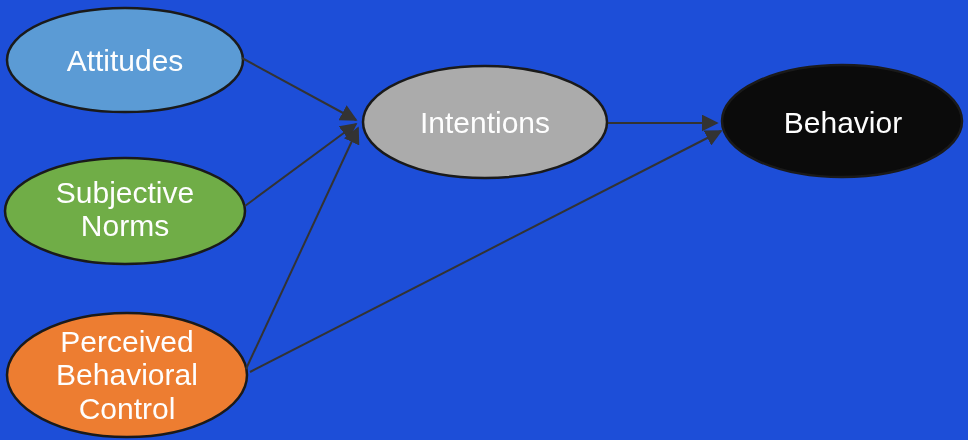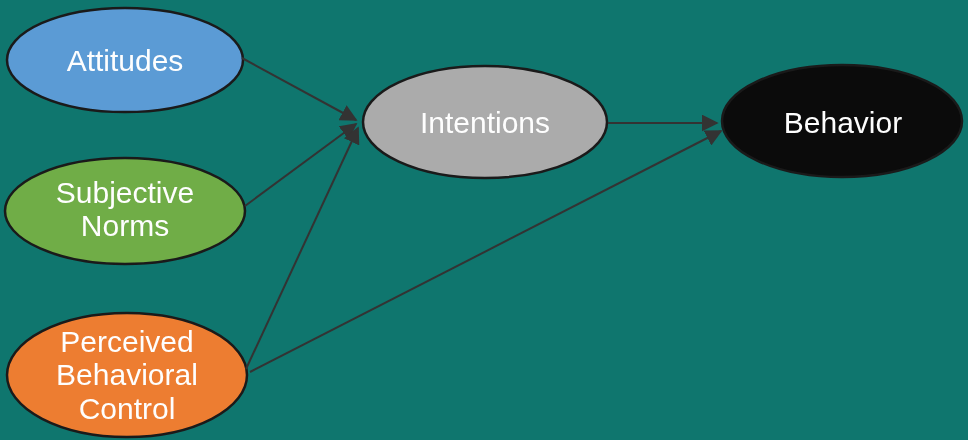--- a/index.html
+++ b/index.html
@@ -4,21 +4,21 @@
 <style>
   html, body {
     margin: 0;
     padding: 0;
     background: #ffffff;
   }
   .stage {
     position: relative;
     width: 968px;
     height: 440px;
-    background: #0f766e;
+    background: #1d4ed8;
     overflow: hidden;
   }
   svg {
     display: block;
   }
   .node-label {
     font-family: "Liberation Sans", sans-serif;
     font-size: 30px;
     text-anchor: middle;
   }

